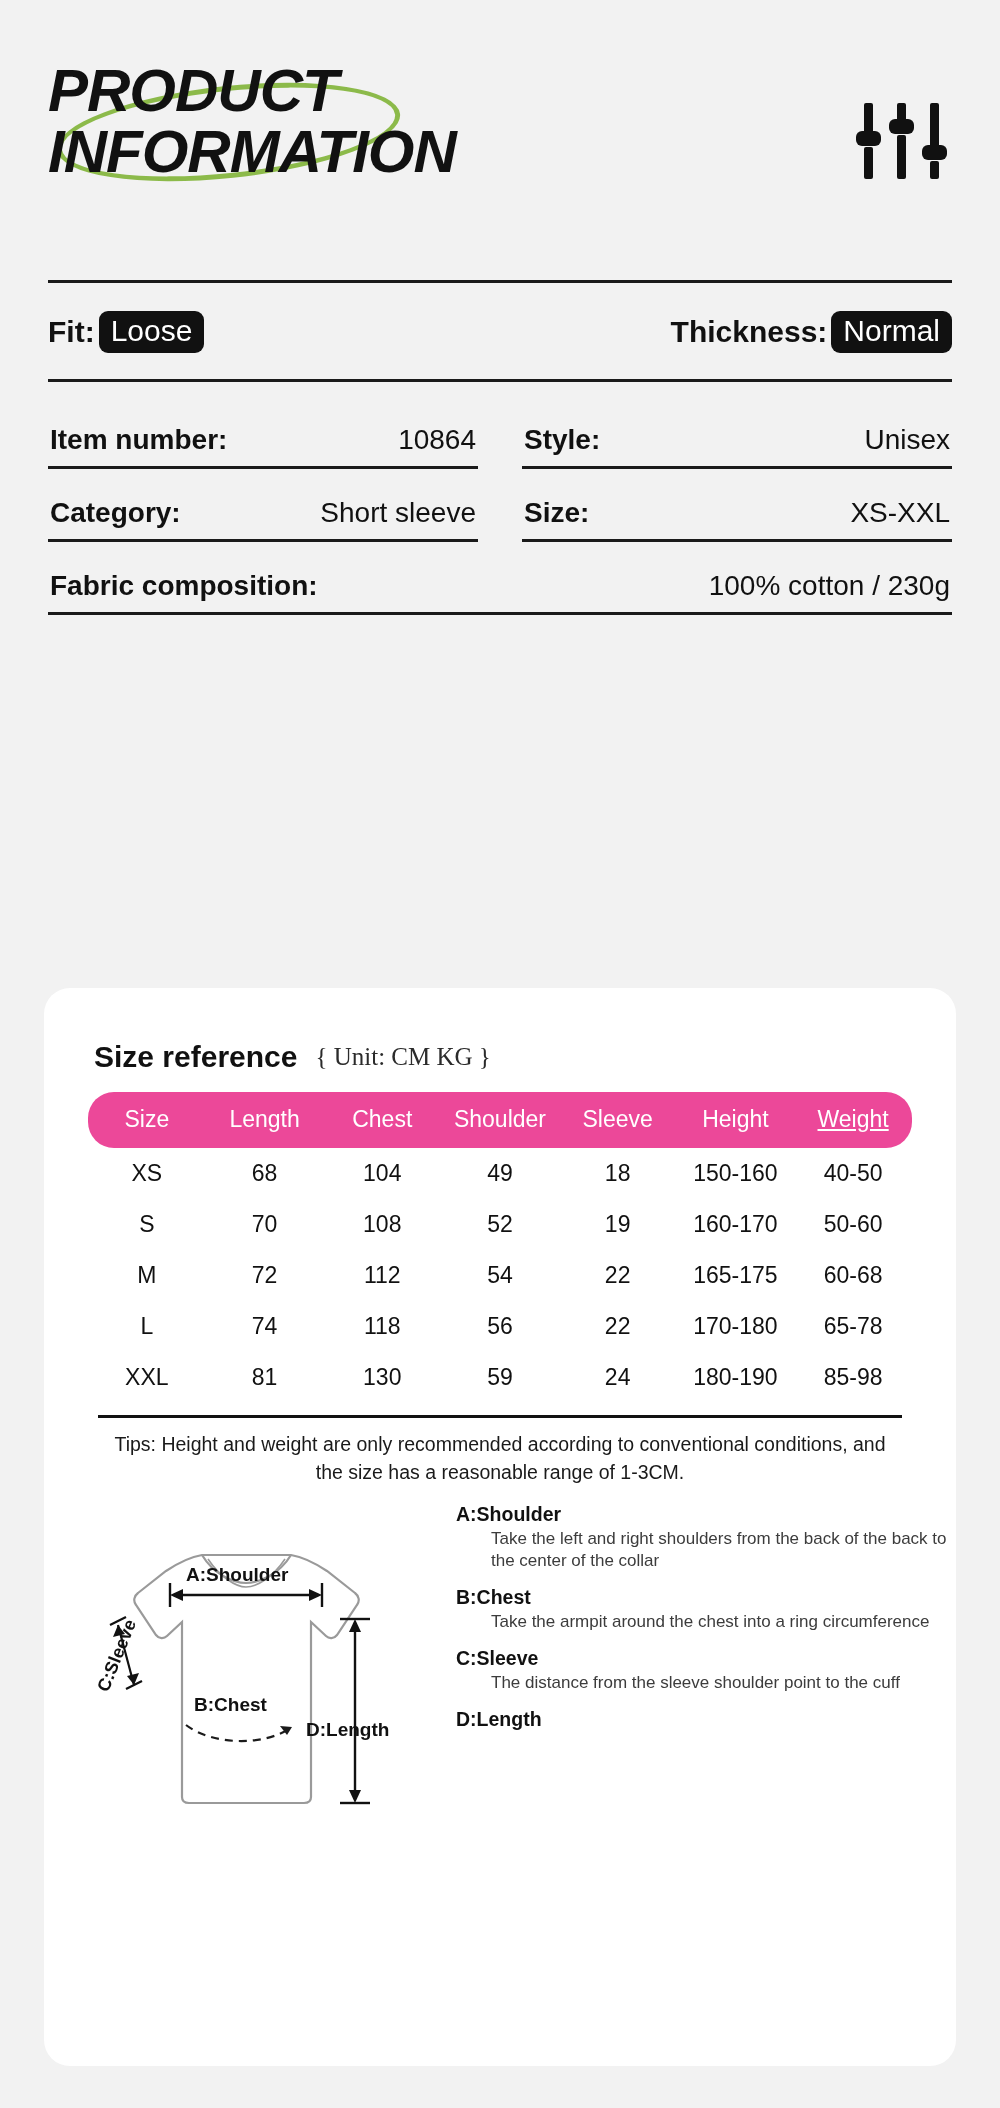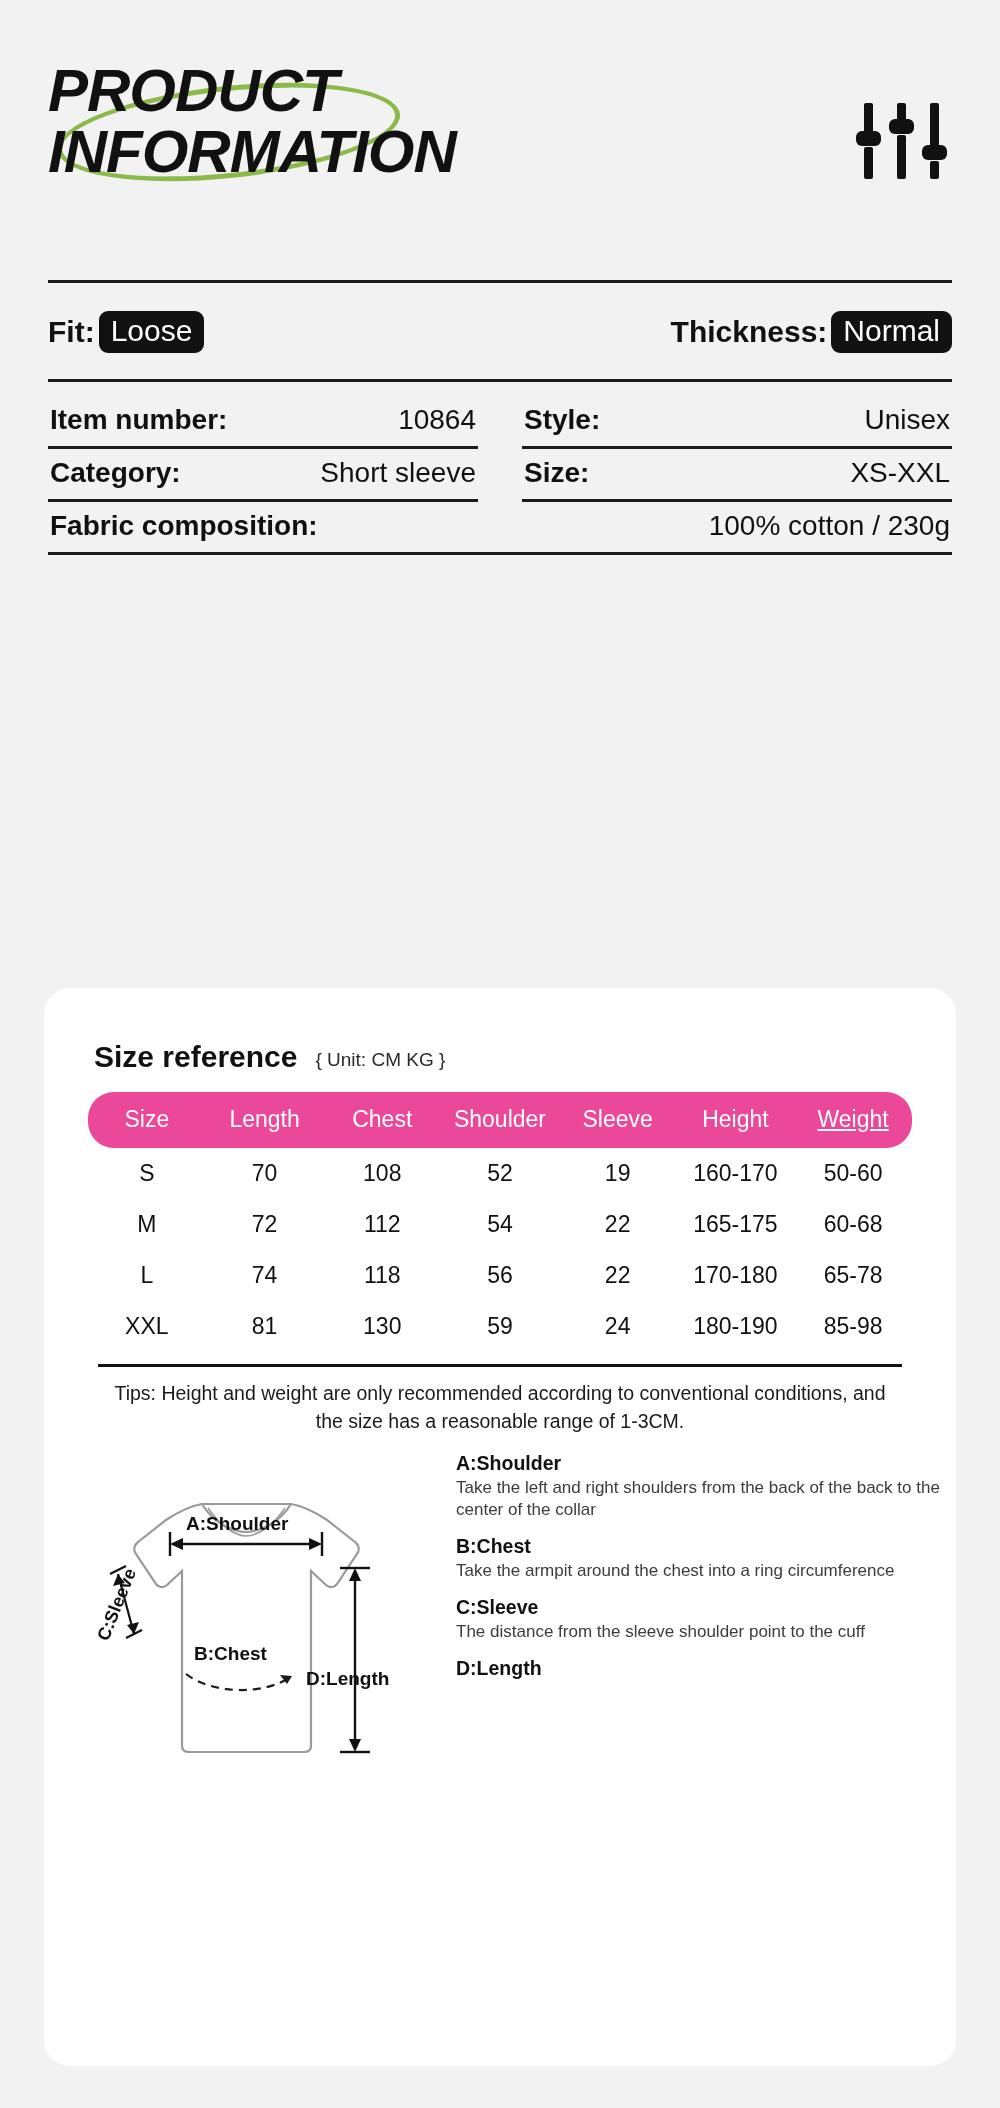--- a/index.html
+++ b/index.html
@@ -95,41 +95,41 @@
     flex: 1;
     display: flex;
     justify-content: space-between;
     align-items: baseline;
     border-bottom: 3px solid #1b1b1b;
     padding: 8px 2px 10px 2px;
     font-size: 28px;
   }
   .spec-cell.full { flex: 1 1 100%; }
   .spec-key { font-weight: bold; }
-  .spec-val { font-weight: normal; }
+  .spec-val { font-weight: normal; margin-top: 20px; }
 
   
   .card {
     position: absolute;
     left: 44px;
     top: 988px;
     width: 912px;
     height: 1078px;
     background: #fff;
     border-radius: 26px;
   }
   .card-inner { padding: 52px 44px 0 44px; }
   .size-ref-head {
     display: flex;
     align-items: flex-end;
     gap: 18px;
     padding-left: 6px;
   }
   .size-ref-title { font-size: 30px; font-weight: bold; }
-  .size-ref-unit { font-size: 19px; color: #2b2b2b; padding-bottom: 3px; }
+  .size-ref-unit { font-size: 25px; color: #2b2b2b; padding-bottom: 3px; font-family: Liberation Serif, serif; }
 
   table.size {
     border-collapse: collapse;
     width: 100%;
     margin-top: 18px;
     table-layout: fixed;
   }
   table.size thead th {
     background: #ec4899;
     color: #fff;
@@ -171,21 +171,21 @@
     top: 0;
   }
   .defs {
     position: absolute;
     left: 368px;
     top: 6px;
     width: 496px;
   }
   .def { margin-bottom: 14px; }
   .def-t { font-size: 19.5px; font-weight: bold; color: #111; }
-  .def-d { font-size: 17px; color: #3c3c3c; line-height: 1.3; margin-top: 2px; }
+  .def-d { font-size: 17px; color: #3c3c3c; line-height: 1.3; margin-top: 2px; margin-left: 35px; }
 </style>
 </head>
 <body>
 
 <div class="header">
   <div class="title-wrap">
     <div class="ellipse"></div>
     <h1 class="title">PRODUCT
 INFORMATION</h1>
   </div>
@@ -267,20 +267,29 @@
           <th>Size</th>
           <th>Length</th>
           <th>Chest</th>
           <th>Shoulder</th>
           <th>Sleeve</th>
           <th>Height</th>
           <th>Weight</th>
         </tr>
       </thead>
       <tbody>
+        <tr>
+          <td>XS</td>
+          <td>68</td>
+          <td>104</td>
+          <td>49</td>
+          <td>18</td>
+          <td>150-160</td>
+          <td>40-50</td>
+        </tr>
         <tr>
           <td>S</td>
           <td>70</td>
           <td>108</td>
           <td>52</td>
           <td>19</td>
           <td>160-170</td>
           <td>50-60</td>
         </tr>
         <tr>

